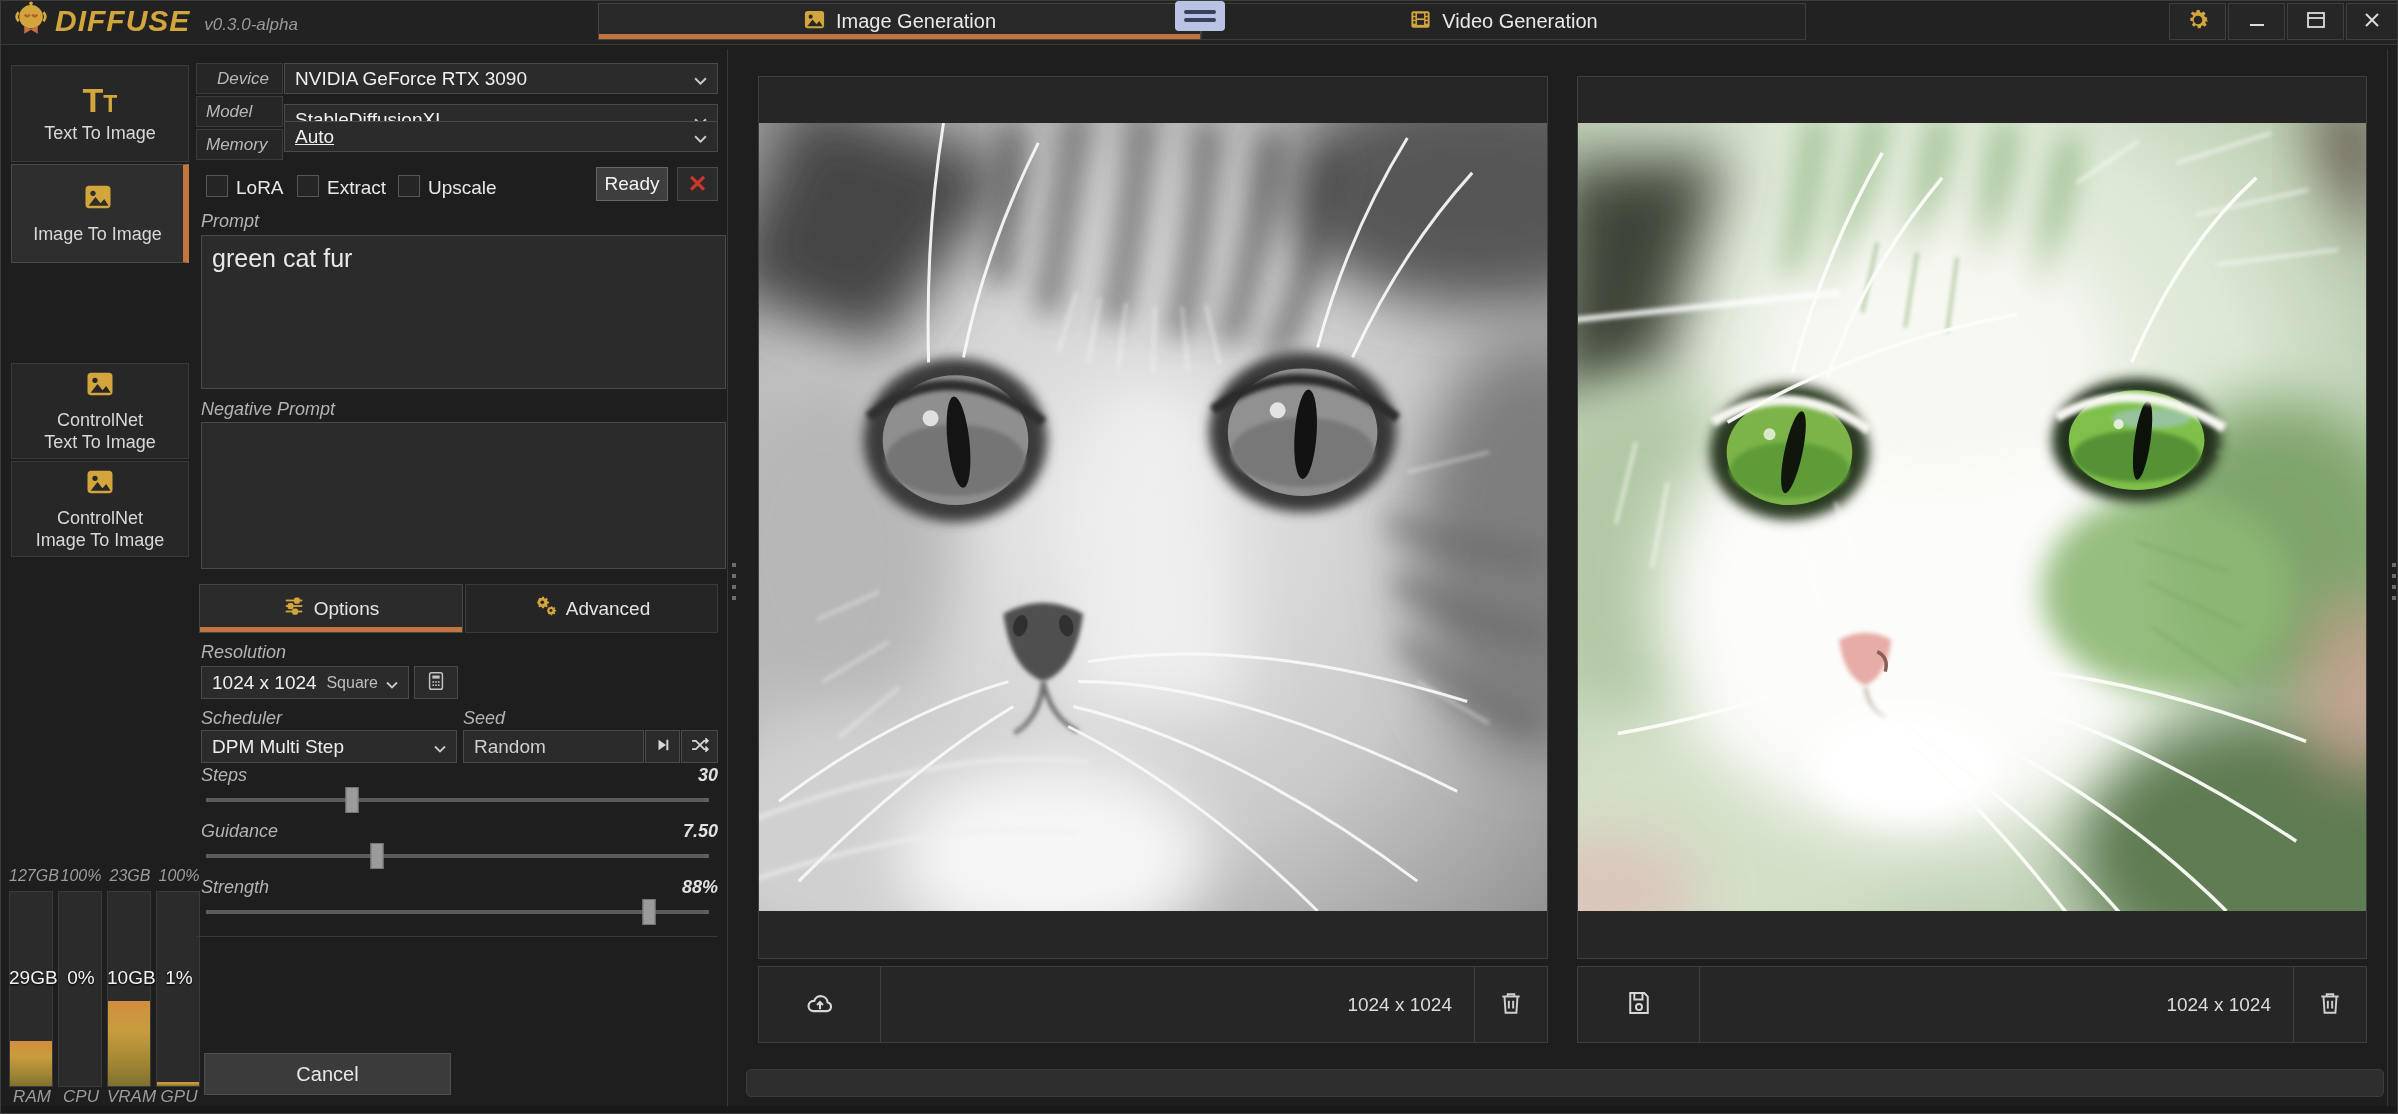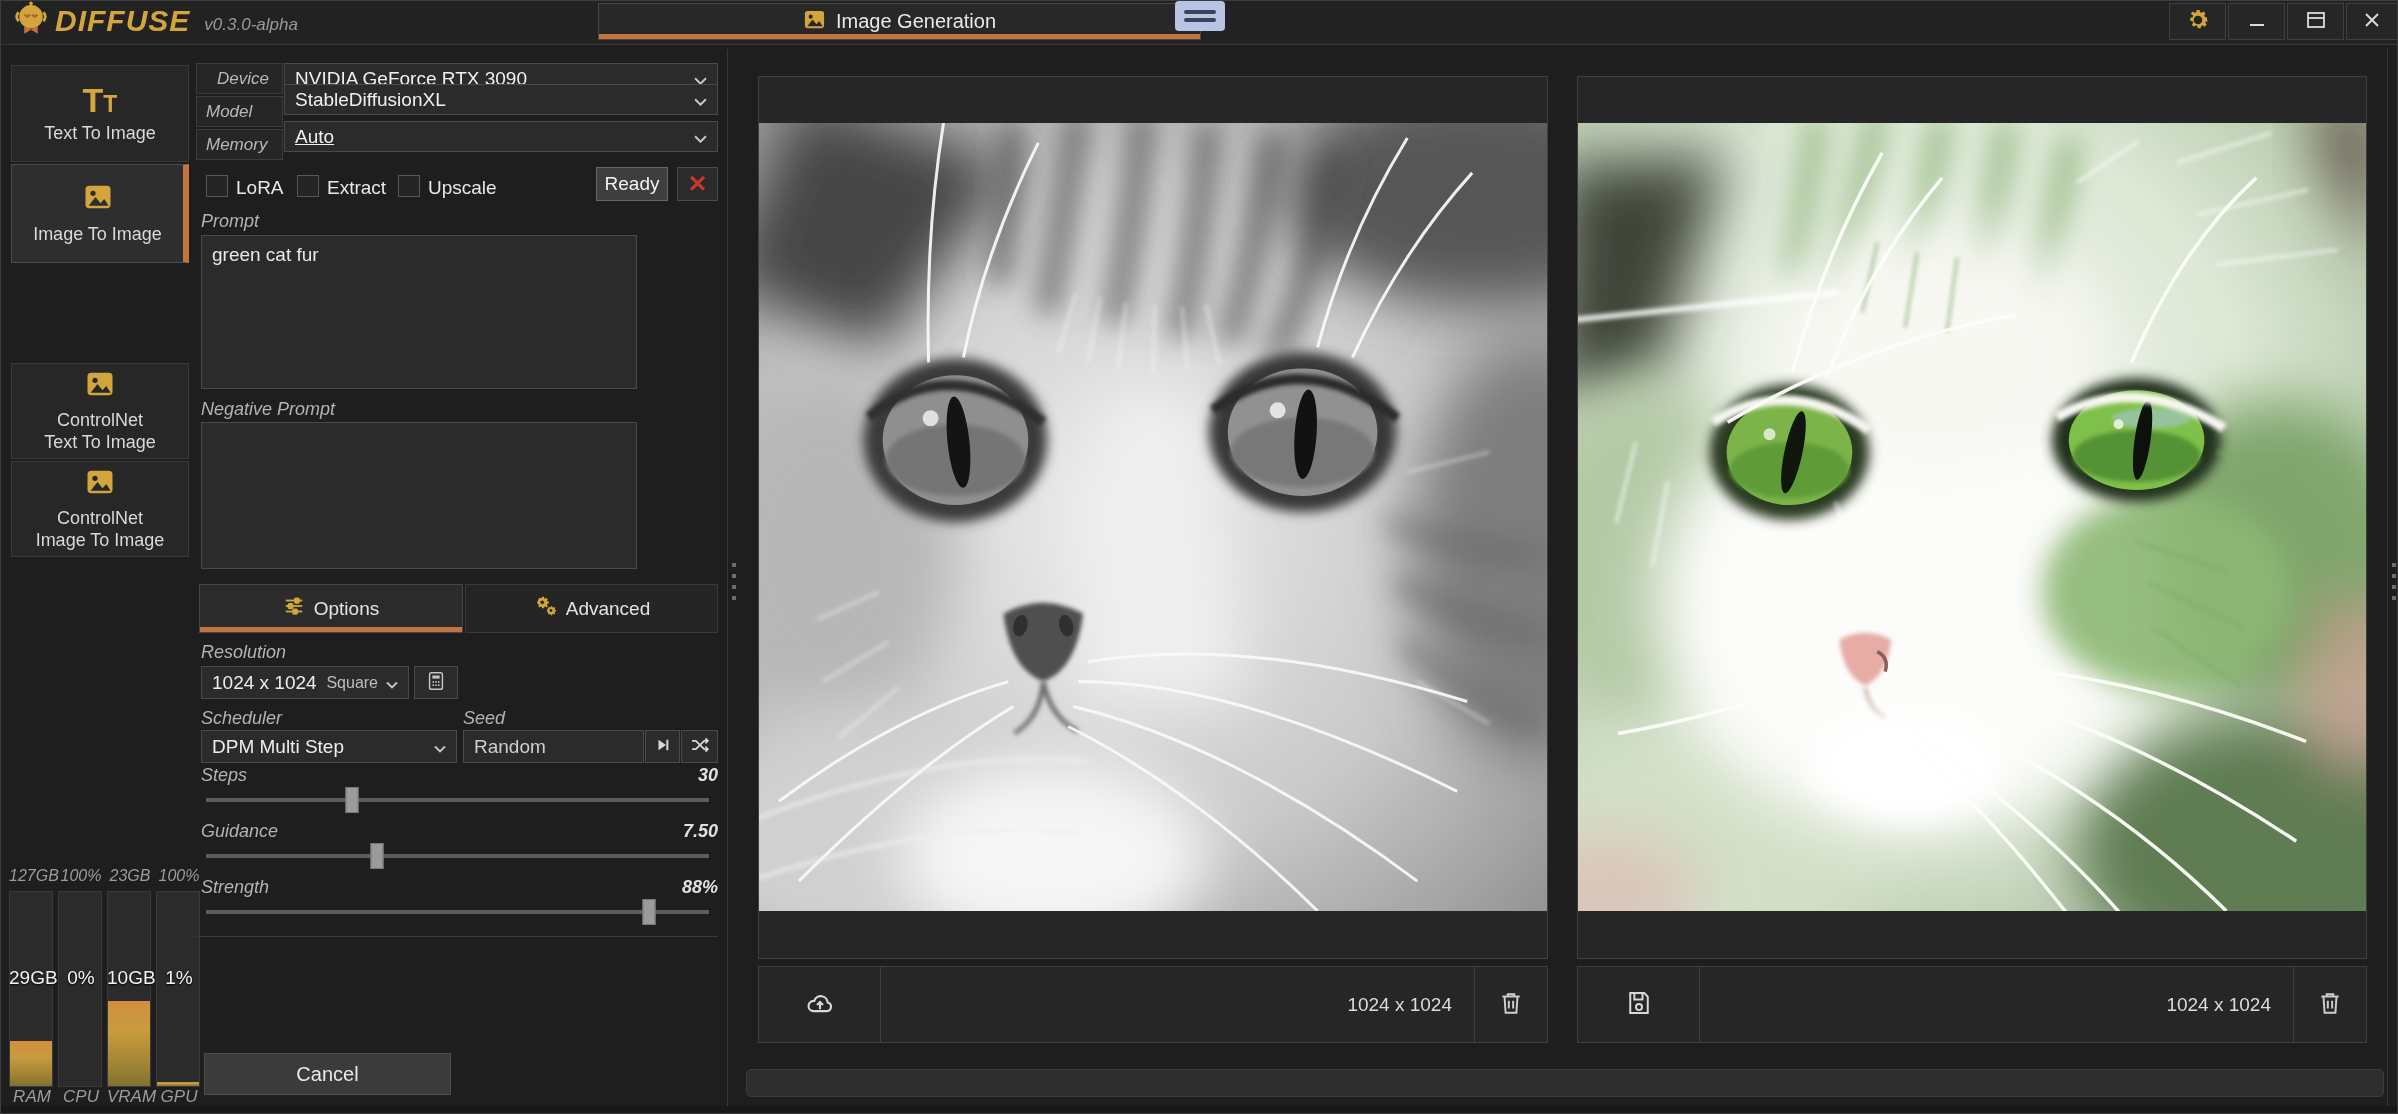--- a/index.html
+++ b/index.html
@@ -34,21 +34,21 @@
 
   
   .cfg-label { left:195px; width:87px; height:31px; background:#262626; border:1px solid #3c3c3c; font-style:italic; color:#b8b8b8; font-size:17px; display:flex; align-items:center; padding-left:9px; }
   .cfg-value { left:283px; width:434px; height:31px; background:#2b2b2b; border:1px solid #4a4a4a; color:#f0f0f0; font-size:19px; display:flex; align-items:center; padding:0 10px; }
   .cfg-value .grow { flex:1; }
   .checkbox { width:22px; height:22px; background:#252525; border:1px solid #575757; }
   .cb-label { font-size:19px; color:#e8e8e8; }
   #ready-badge { left:595px; top:166px; width:72px; height:34px; background:#3e3e3e; border:1px solid #666; display:flex; align-items:center; justify-content:center; font-size:19px; color:#f2f2f2; }
   #cancel-x { left:676px; top:166px; width:41px; height:34px; background:#2b2b2b; border:1px solid #4a4a4a; display:flex; align-items:center; justify-content:center; color:#cc352b; font-size:24px; font-weight:bold; }
   .field-label { font-style:italic; color:#b3b3b3; font-size:18px; }
-  .textarea { left:200px; width:436px; background:#2b2b2b; border:1px solid #4a4a4a; font-size:19px; color:#e8e8e8; padding:8px 10px; }
+  .textarea { left:200px; width:525px; background:#2b2b2b; border:1px solid #4a4a4a; font-size:25px; color:#e8e8e8; padding:8px 10px; }
   .opt-tab { top:583px; height:49px; display:flex; align-items:center; justify-content:center; gap:9px; font-size:19px; color:#e4e4e4; background:#252525; border:1px solid #3a3a3a; }
   .opt-tab.active { background:#2b2b2b; border-color:#464646; }
   .opt-tab.active .underline { position:absolute; left:0; bottom:0; width:100%; height:5px; background:#c4743f; }
   .inputbox { height:33px; background:#2b2b2b; border:1px solid #4a4a4a; display:flex; align-items:center; padding:0 10px; font-size:19px; color:#ededed; }
   .iconbtn { height:33px; background:#2b2b2b; border:1px solid #4a4a4a; display:flex; align-items:center; justify-content:center; }
   .slider-val { font-style:italic; font-weight:bold; color:#e0e0e0; font-size:18px; text-align:right; }
   .slider-track { left:205px; width:503px; height:4px; background:#5c5c5c; }
   .slider-thumb { position:absolute; top:50%; width:13px; height:26px; background:#9b9b9b; border:1px solid #767676; transform:translate(-50%,-50%); }
   .action-btn { top:1052px; height:42px; display:flex; align-items:center; justify-content:center; font-size:20px; color:#e8e8e8; }
   #cancel-btn { left:203px; width:247px; background:#3b3b3b; border:1px solid #4e4e4e; }
@@ -95,20 +95,38 @@
       <span>
         <svg width="23" height="23" viewBox="0 0 24 24">
             <rect x="2" y="3" width="20" height="18" rx="3" fill="#d2a63d"></rect>
             <circle cx="8" cy="9" r="2.1" fill="#282828"></circle>
             <path d="M4.5 19 l5.5-7 4 5 3-3.4 3.5 5.4z" fill="#282828"></path>
           </svg>
       </span>
       <span>Image Generation</span>
       <span class="underline"></span>
     </div>
+    <div class="abs tab-top" style="left:1200px;width:605px;">
+      <span>
+        <svg width="23" height="23" viewBox="0 0 24 24">
+            <rect x="2.5" y="3.5" width="19" height="17" rx="2" fill="#d2a63d"></rect>
+            <g fill="#282828">
+              <rect x="4.5" y="5.5" width="2.2" height="2.6"></rect>
+              <rect x="4.5" y="9.6" width="2.2" height="2.6"></rect>
+              <rect x="4.5" y="13.7" width="2.2" height="2.6"></rect>
+              <rect x="17.3" y="5.5" width="2.2" height="2.6"></rect>
+              <rect x="17.3" y="9.6" width="2.2" height="2.6"></rect>
+              <rect x="17.3" y="13.7" width="2.2" height="2.6"></rect>
+              <rect x="8.3" y="5.8" width="7.4" height="5"></rect>
+              <rect x="8.3" y="12.6" width="7.4" height="5"></rect>
+            </g>
+          </svg>
+      </span>
+      <span>Video Generation</span>
+    </div>
 
     <div id="drag-handle" class="abs">
         <i></i>
         <i></i>
       </div>
 
     <div class="abs wbtn" style="left:2168px;width:57px;">
       <span>
         <svg width="26" height="26" viewBox="0 0 24 24">
             <path fill="#d2a63d" d="M12 8a4 4 0 100 8 4 4 0 000-8zm9.4 5.5l-2.1-.4a7 7 0 01-.6 1.5l1.3 1.7-1.9 1.9-1.7-1.3c-.5.3-1 .5-1.5.6l-.4 2.1h-2.7l-.4-2.1c-.5-.1-1-.3-1.5-.6l-1.7 1.3-1.9-1.9 1.3-1.7c-.3-.5-.5-1-.6-1.5l-2.1-.4v-2.7l2.1-.4c.1-.5.3-1 .6-1.5L5.3 6l1.9-1.9 1.7 1.3c.5-.3 1-.5 1.5-.6l.4-2.1h2.7l.4 2.1c.5.1 1 .3 1.5.6l1.7-1.3L19 6l-1.3 1.7c.3.5.5 1 .6 1.5l2.1.4v2.7z"></path>
@@ -195,21 +213,21 @@
   <div class="abs m-name" style="left:155px;">GPU</div>
 
   <div class="abs cfg-label" style="top:62px;padding-left:20px;">Device</div>
   <div class="abs cfg-value" style="top:62px;">
     <span class="grow">NVIDIA GeForce RTX 3090</span>
     <span class="chev"><svg width="13" height="8" viewBox="0 0 12 7" fill="none" stroke="#c8c8c8" stroke-width="1.8">
           <path d="M1 1l5 5 5-5"></path>
         </svg></span>
   </div>
   <div class="abs cfg-label" style="top:95px;">Model</div>
-  <div class="abs cfg-value" style="top:83px;">
+  <div class="abs cfg-value" style="top:103px;">
     <span class="grow">StableDiffusionXL</span>
     <span class="chev"><svg width="13" height="8" viewBox="0 0 12 7" fill="none" stroke="#c8c8c8" stroke-width="1.8">
           <path d="M1 1l5 5 5-5"></path>
         </svg></span>
   </div>
   <div class="abs cfg-label" style="top:128px;">Memory</div>
   <div class="abs cfg-value" style="top:120px;text-decoration:underline;">
     <span class="grow">Auto</span>
     <span class="chev"><svg width="13" height="8" viewBox="0 0 12 7" fill="none" stroke="#c8c8c8" stroke-width="1.8">
           <path d="M1 1l5 5 5-5"></path>

